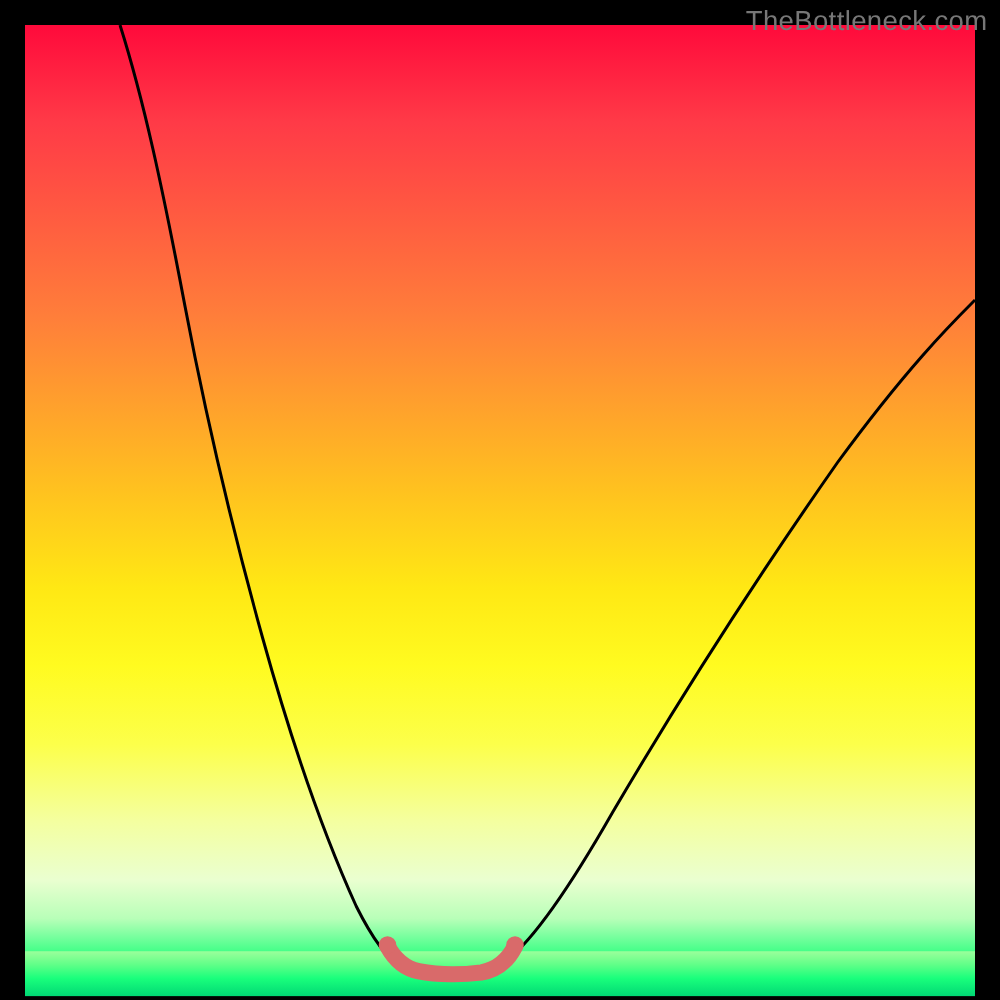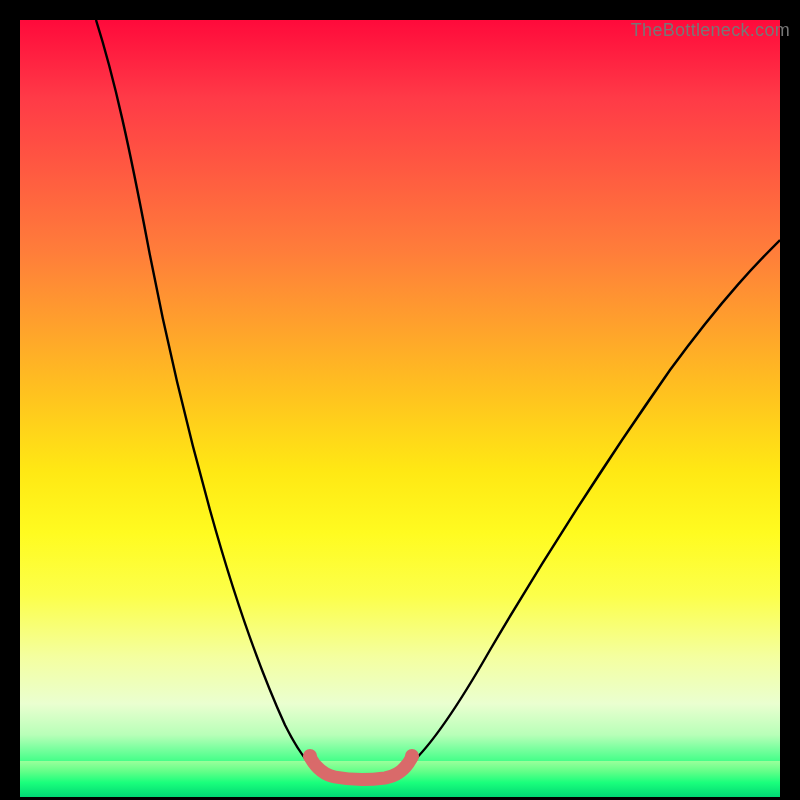--- a/index.html
+++ b/index.html
@@ -12,24 +12,24 @@
     font-family: Arial, Helvetica, sans-serif;
   }
   .frame {
     position: relative;
     width: 800px;
     height: 800px;
     background: #000;
   }
   .watermark {
     position: absolute;
-    top: 20px;
+    top: 4px;
     right: 10px;
     color: #777;
-    font-size: 18px;
+    font-size: 22px;
     font-weight: 500;
     z-index: 20;
     letter-spacing: 0.3px;
   }
   .plot-area {
     position: absolute;
     left: 20px;
     top: 20px;
     width: 760px;
     height: 777px;

